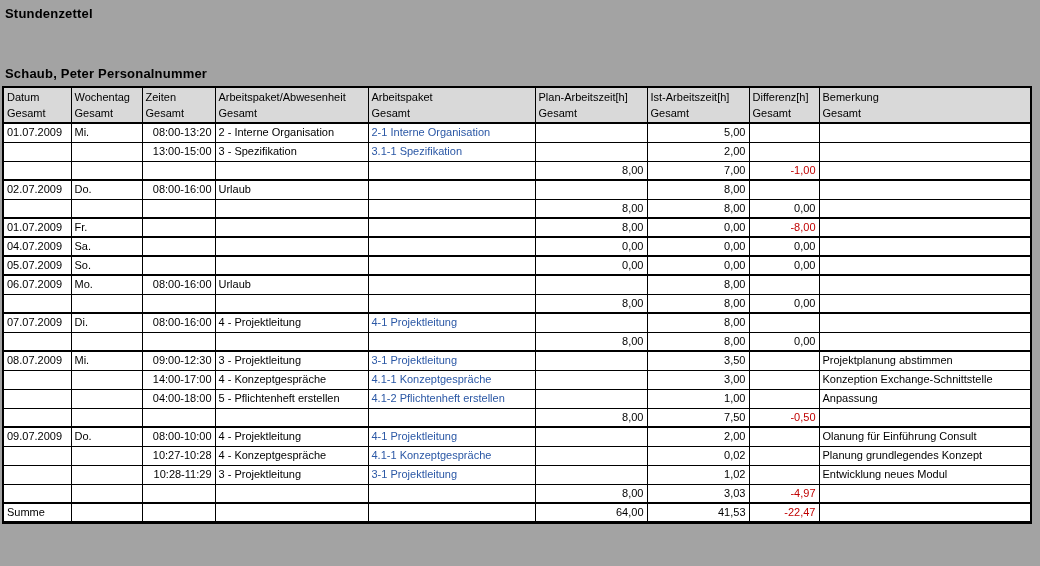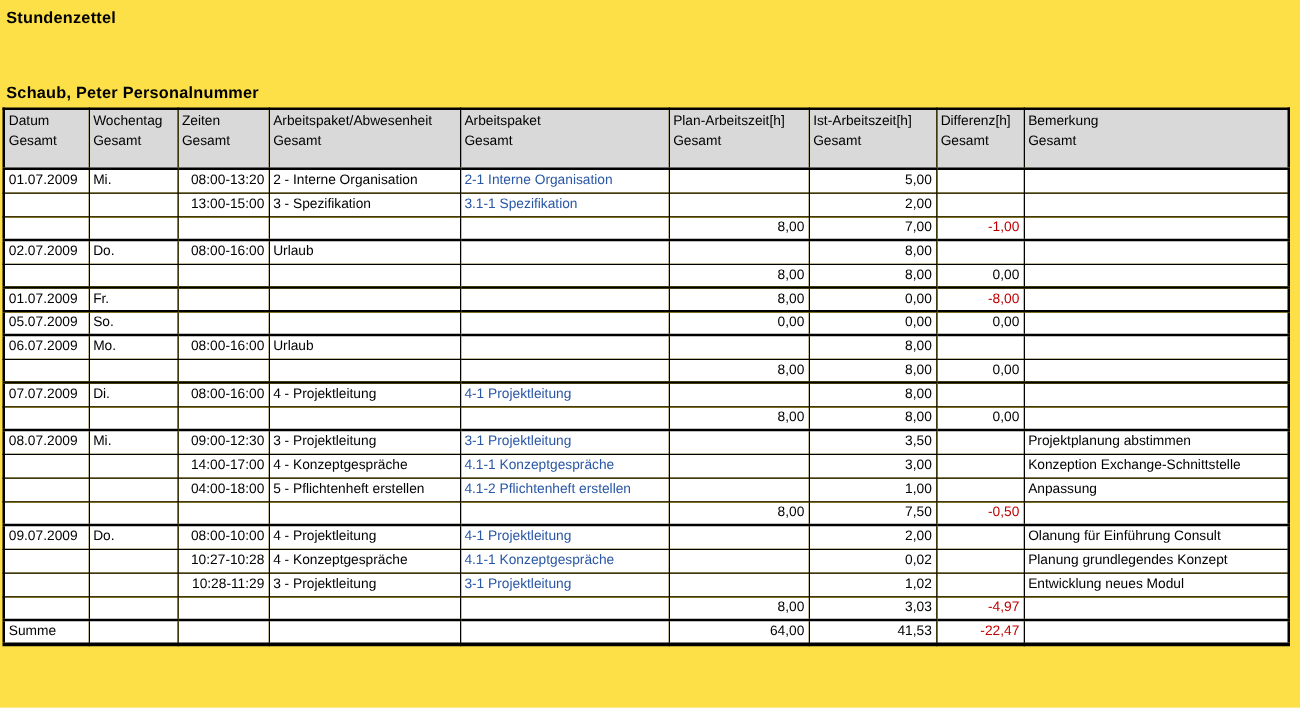--- a/index.html
+++ b/index.html
@@ -4,21 +4,21 @@
 <style>
   * { box-sizing: border-box; margin: 0; padding: 0; }
   html, body { background: #ffffff; }
   body {
     width: 1040px; height: 566px;
     font-family: "Liberation Sans", "DejaVu Sans", sans-serif;
     color: #000;
     overflow: hidden;
     position: relative;
   }
-  .page { position: absolute; inset: 0; background: #fde047; }
+  .page { position: absolute; inset: 0; background: #a3a3a3; }
   .report-title {
     position: absolute; top: 6px; left: 5px;
     font-size: 13px; font-weight: bold; color: #000;
     letter-spacing: .2px;
   }
   .employee-name {
     position: absolute; top: 66px; left: 5px;
     font-size: 13px; font-weight: bold; color: #000;
     letter-spacing: .2px;
   }
@@ -45,21 +45,21 @@
     white-space: nowrap;
     overflow: hidden;
     font-weight: normal;
   }
   thead th {
     background: var(--header-bg, #d9d9d9);
     text-align: left;
     vertical-align: top;
     padding: 1px 3px;
     line-height: 16px;
-    height: 48px;
+    height: 36px;
     border-bottom-width: 2px;
   }
   tbody td {
     height: 19px;
     line-height: 17px;
     padding: 0 3px;
     vertical-align: middle;
     background: #fff;
   }
   tbody tr.group-end td { border-bottom-width: 2px; }
@@ -187,20 +187,31 @@
           <td>Fr.</td>
           <td class="num"></td>
           <td></td>
           <td></td>
           <td class="num">8,00</td>
           <td class="num">0,00</td>
           <td class="num neg">-8,00</td>
           <td></td>
         </tr>
         <tr class="group-end">
+          <td>04.07.2009</td>
+          <td>Sa.</td>
+          <td class="num"></td>
+          <td></td>
+          <td></td>
+          <td class="num">0,00</td>
+          <td class="num">0,00</td>
+          <td class="num">0,00</td>
+          <td></td>
+        </tr>
+        <tr class="group-end">
           <td>05.07.2009</td>
           <td>So.</td>
           <td class="num"></td>
           <td></td>
           <td></td>
           <td class="num">0,00</td>
           <td class="num">0,00</td>
           <td class="num">0,00</td>
           <td></td>
         </tr>

